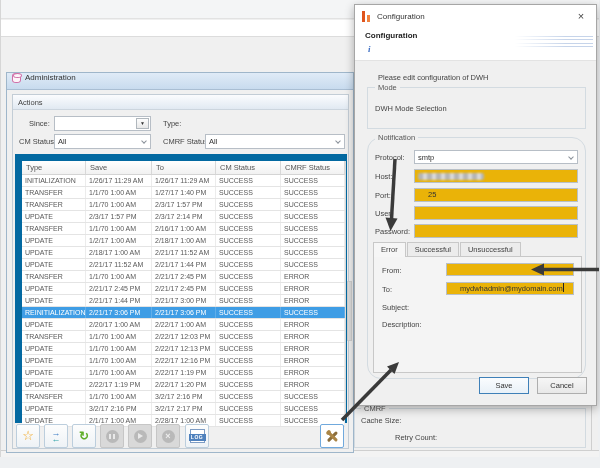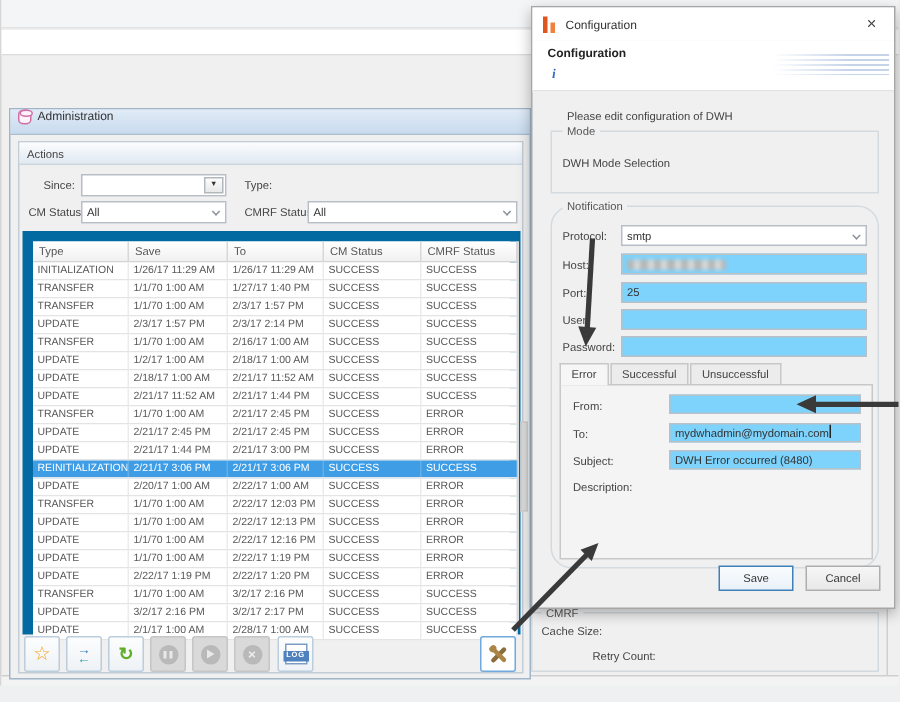--- a/index.html
+++ b/index.html
@@ -102,22 +102,22 @@
     background:repeating-linear-gradient(180deg,#c6d4ea 0 1px, rgba(255,255,255,0) 1px 3.4px);
     -webkit-mask-image:linear-gradient(90deg, transparent, #000 65%);
     mask-image:linear-gradient(90deg, transparent, #000 65%); }
 
   .groupbox { position:absolute; border:1px solid #d3dbe1;margin-top:16px; }
   .legend { position:absolute; left:7px; top:-5px; background:#f0f0f0; padding:0 3px; color:#555; }
   #mode-box { left:12px; top:66px; width:219px; height:42px; }
   #notif-box { left:12px; top:116px; width:219px; height:242px;border-radius:14px; }
 
   .cfg-label { position:absolute; color:#444; }
-  .field { position:absolute; height:14px; background:#7dd3fc; border:1px solid #b9c0c7; line-height:12px;
-    padding-left:3px; color:#333; overflow:hidden; white-space:nowrap; }
+  .field { position:absolute; height:14px; background:#eab308; border:1px solid #b9c0c7; line-height:12px;
+    padding-left:13px; color:#333; overflow:hidden; white-space:nowrap; }
   .redact { position:absolute; left:3px; top:3px; width:66px; height:7px;
     background:repeating-linear-gradient(90deg,#b5b5b5 0 5px,#dadada 5px 9px); filter:blur(1.3px); border-radius:2px; }
   .caret { display:inline-block; width:1px; height:9px; background:#222; vertical-align:-1px; }
 
   .tabs { position:absolute; left:5px; top:104px; display:flex; }
   .tab { height:14px; line-height:14px; padding:0 7px; background:#ececec; border:1px solid #c8c8c8;
     border-bottom:none; color:#444; margin-right:1px; }
   .tab.active { background:#f6f6f6; position:relative; z-index:2; height:15px; }
   .tabpanel { position:absolute; left:5px; top:118px; width:209px; height:117px; border:1px solid #c8c8c8; background:#f4f4f4; }
 
@@ -434,23 +434,20 @@
       <div class="field" style="left:72px; top:6px; width:128px; height:13px;">
         <span></span>
       </div>
 
       <span class="cfg-label" style="left:8px; top:28px;">To:</span>
       <div class="field" style="left:72px; top:25px; width:128px; height:13px;">
         <span>mydwhadmin@mydomain.com</span><span class="caret"></span>
       </div>
 
       <span class="cfg-label" style="left:8px; top:46px;">Subject:</span>
-      <div class="field" style="left:72px; top:43px; width:128px; height:13px;">
-        <span>DWH Error occurred (8480)</span>
-      </div>
 
       <span class="cfg-label" style="left:8px; top:63px;">Description:</span>
     </div>
   </div>
 
   <div class="btn" id="save-btn">Save</div>
   <div class="btn" id="cancel-btn">Cancel</div>
 </div>
 
 <svg id="arrows" viewBox="0 0 600 468">

